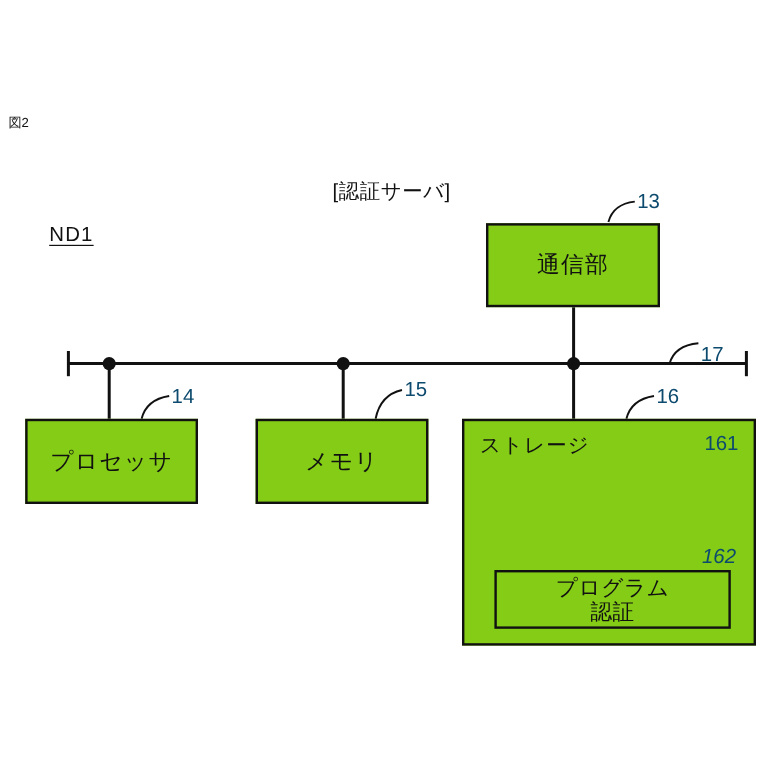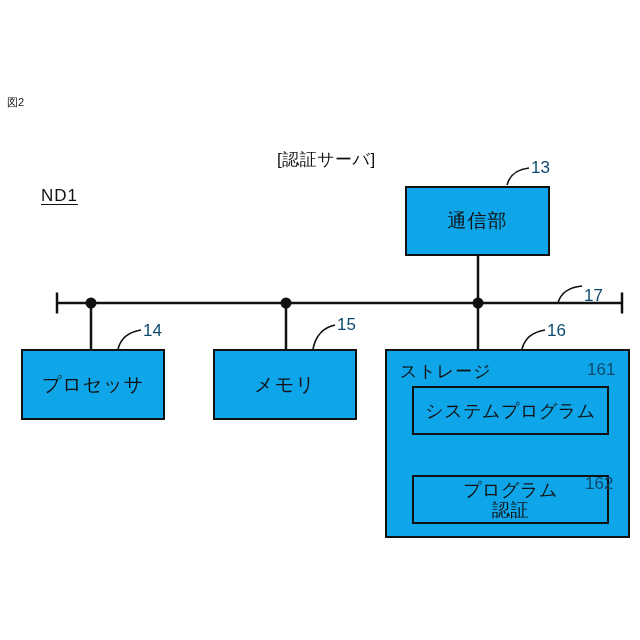--- a/index.html
+++ b/index.html
@@ -10,21 +10,21 @@
     background: #ffffff;
     font-family: "Liberation Sans", "DejaVu Sans", sans-serif;
     color: #111111;
     overflow: hidden;
   }
   .abs { position: absolute; }
   .box {
     position: absolute;
     box-sizing: border-box;
     border: 2px solid #111111;
-    background: #0ea5e9;
+    background: #84cc16;
     display: flex;
     align-items: center;
     justify-content: center;
     text-align: center;
   }
   .box-label { font-size: 19px; letter-spacing: 1px; }
   .ref-label {
     position: absolute;
     font-size: 17px;
     color: #0c4a6e;
@@ -45,21 +45,21 @@
   #storage-title { position: absolute; left: 13px; top: 9px; font-size: 17px; letter-spacing: 1px; }
   #sysprog-box   { left: 25px; top: 35px; width: 197px; height: 49px; }
   #authprog-box  { left: 25px; top: 124px; width: 197px; height: 49px; }
   .inner-label { font-size: 18px; letter-spacing: 0.5px; line-height: 20px; }
   #ref-13  { left: 531px; top: 158px; }
   #ref-14  { left: 143px; top: 321px; }
   #ref-15  { left: 337px; top: 315px; }
   #ref-16  { left: 547px; top: 321px; }
   #ref-17  { left: 584px; top: 272px; margin-top: 14px; }
   #ref-161 { left: 587px; top: 360px; }
-  #ref-162 { left: 585px; top: 474px; }
+  #ref-162 { left: 585px; top: 454px; font-style: italic; }
   svg.lines { position: absolute; left: 0; top: 0; }
 </style>
 </head>
 <body>
 
 <div id="canvas">
 
   <svg class="lines" width="640" height="640" viewBox="0 0 640 640">
 
     <path d="M57,303 H622" stroke="#111111" stroke-width="2.5" fill="none"></path>
@@ -94,23 +94,20 @@
   <div id="processor-box" class="box">
     <span class="box-label">プロセッサ</span>
   </div>
 
   <div id="memory-box" class="box">
     <span class="box-label">メモリ</span>
   </div>
 
   <div id="storage-box" class="box">
     <span id="storage-title">ストレージ</span>
-    <div id="sysprog-box" class="box">
-      <span class="inner-label">システムプログラム</span>
-    </div>
     <div id="authprog-box" class="box">
       <span class="inner-label">
         <span style="display:block">プログラム</span>
         <span style="display:block">認証</span>
       </span>
     </div>
   </div>
 
   <span id="ref-13" class="ref-label">13</span>
   <span id="ref-14" class="ref-label">14</span>

